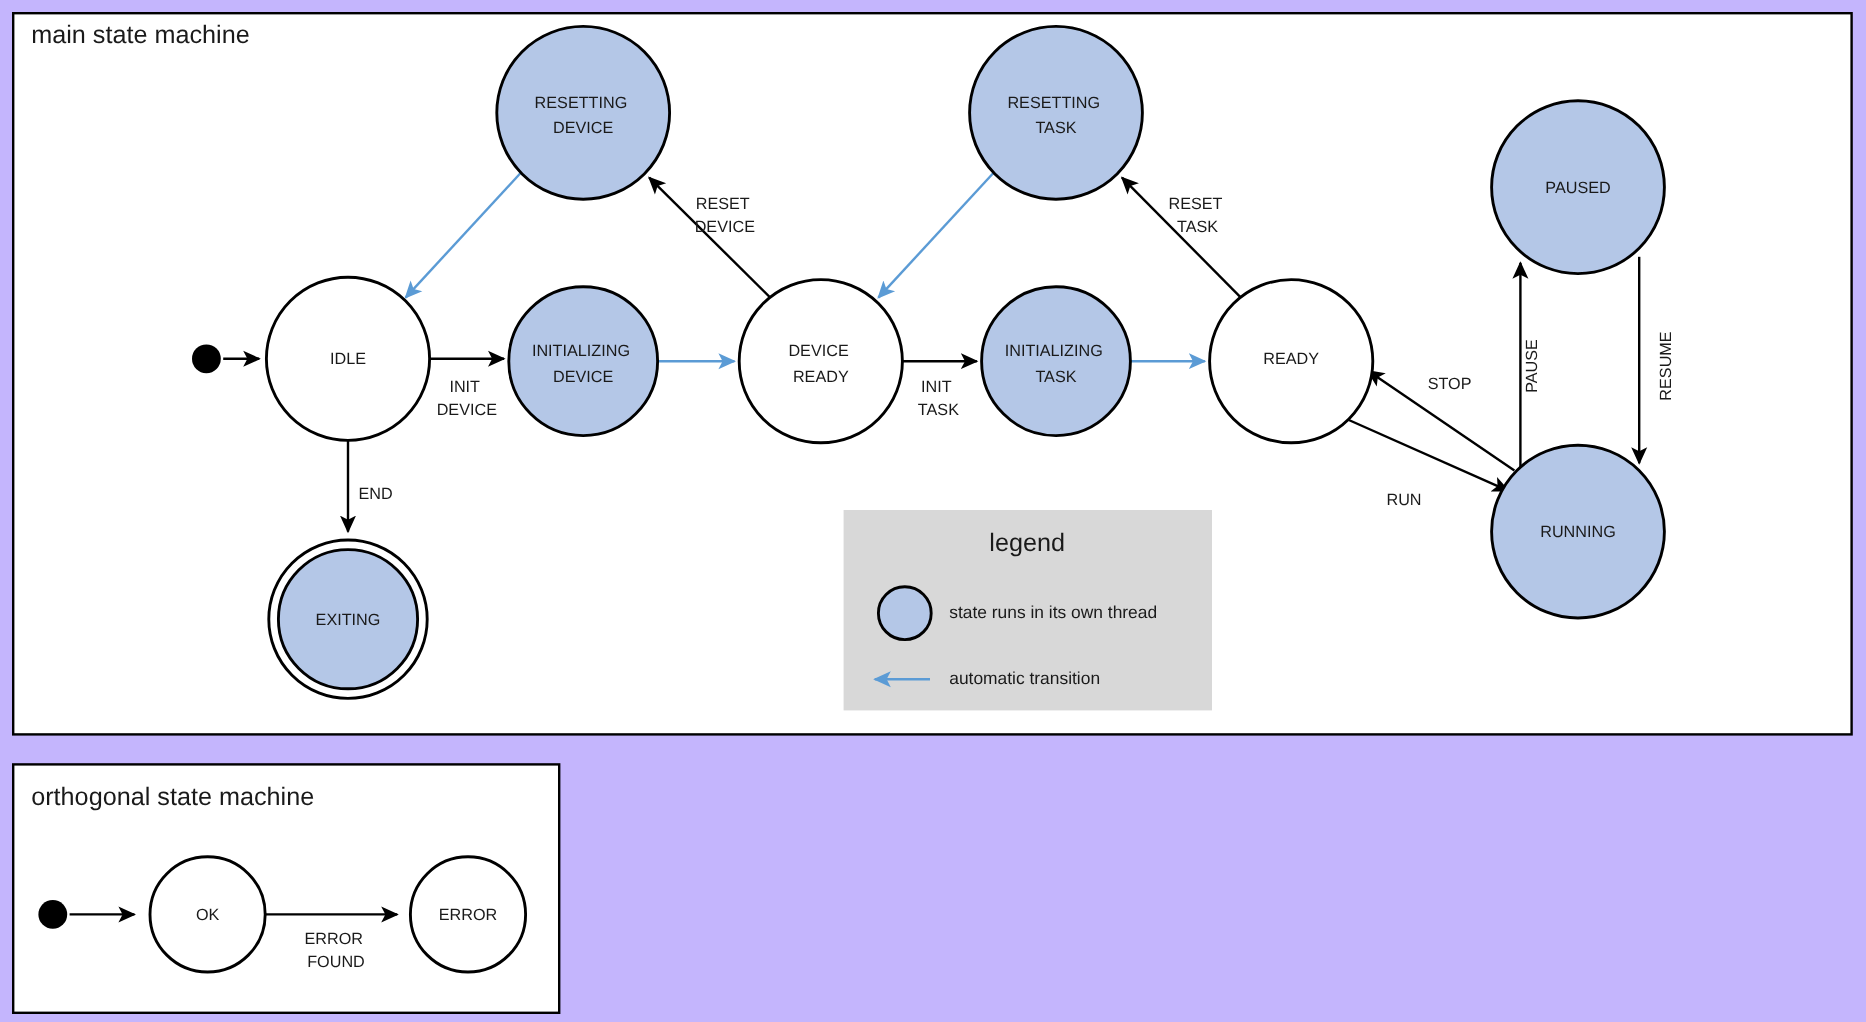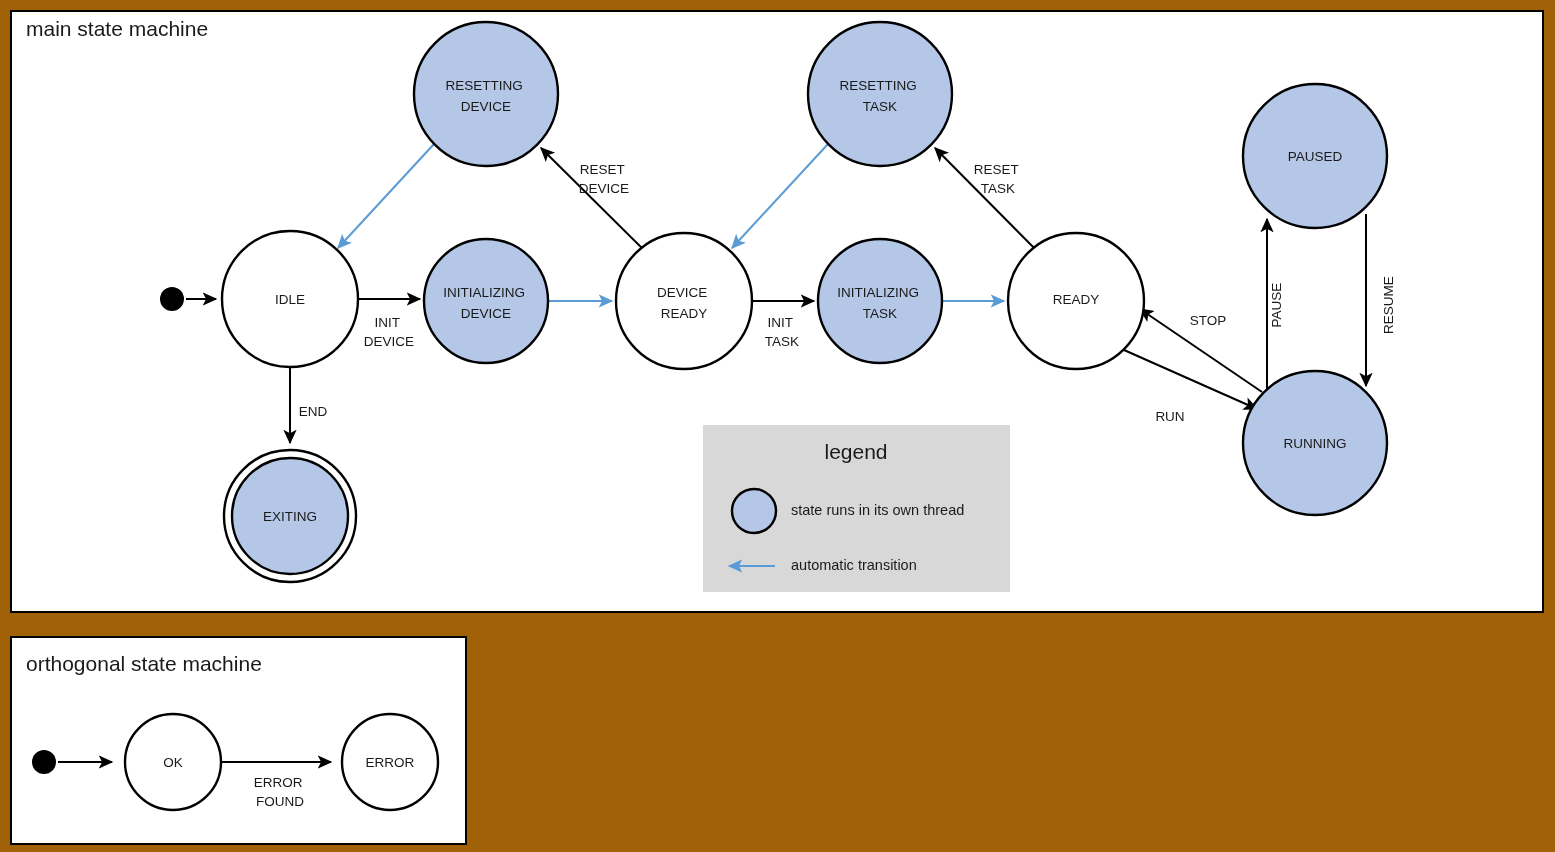--- a/index.html
+++ b/index.html
@@ -6,21 +6,21 @@
     margin: 0;
     padding: 0;
     background: #ffffff;
     font-family: "Liberation Sans", sans-serif;
   }
   #root {
     position: relative;
     width: 1555px;
     height: 852px;
     overflow: hidden;
-    background: #a16207;
+    background: #c4b5fd;
   }
   svg.diagram {
     position: absolute;
     left: 0;
     top: 0;
     width: 1555px;
     height: 852px;
   }
   .container-box {
     fill: #ffffff;

